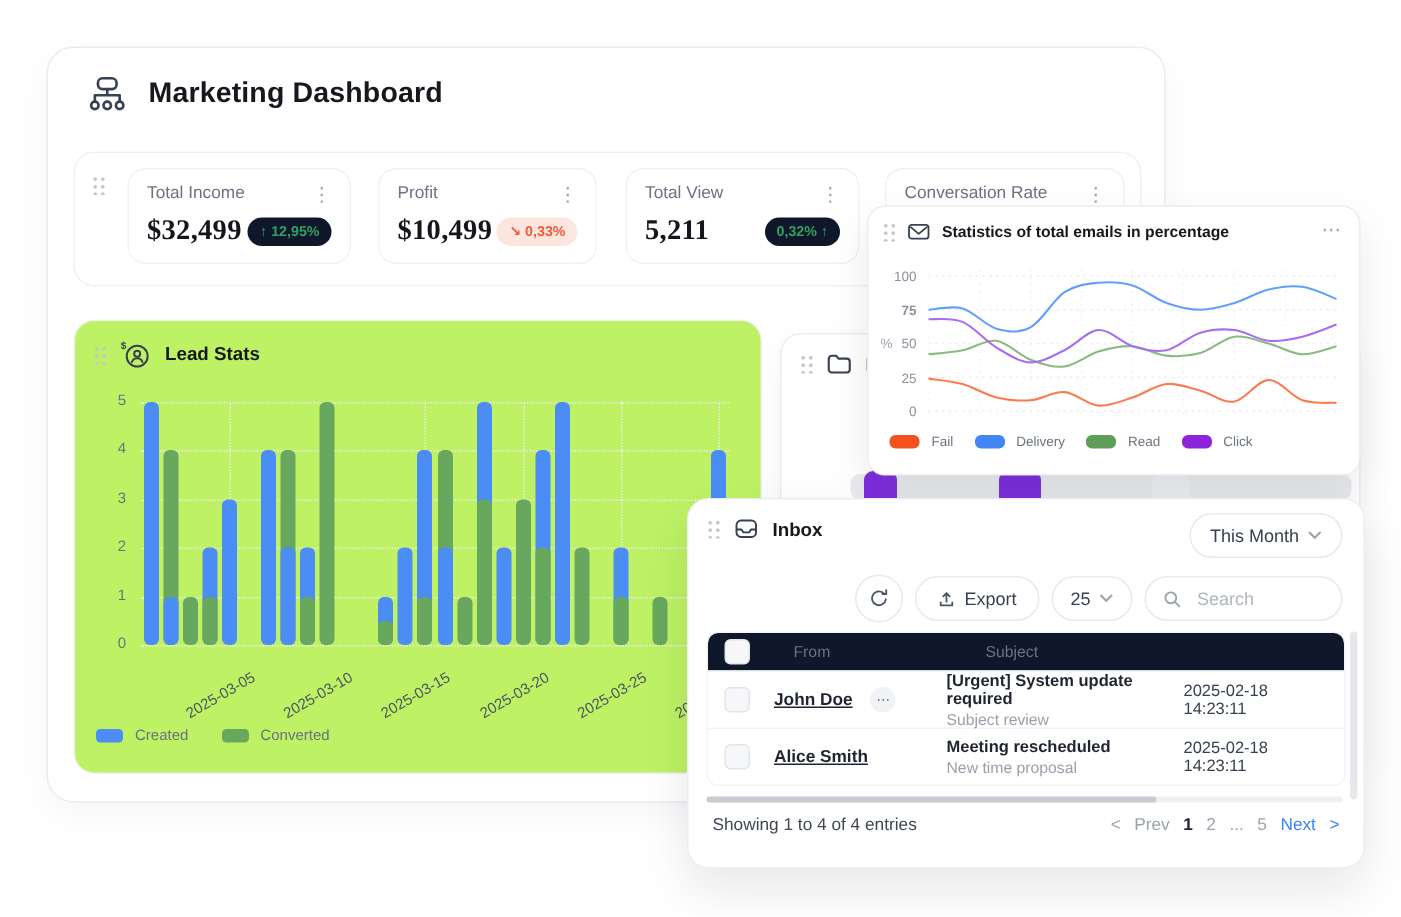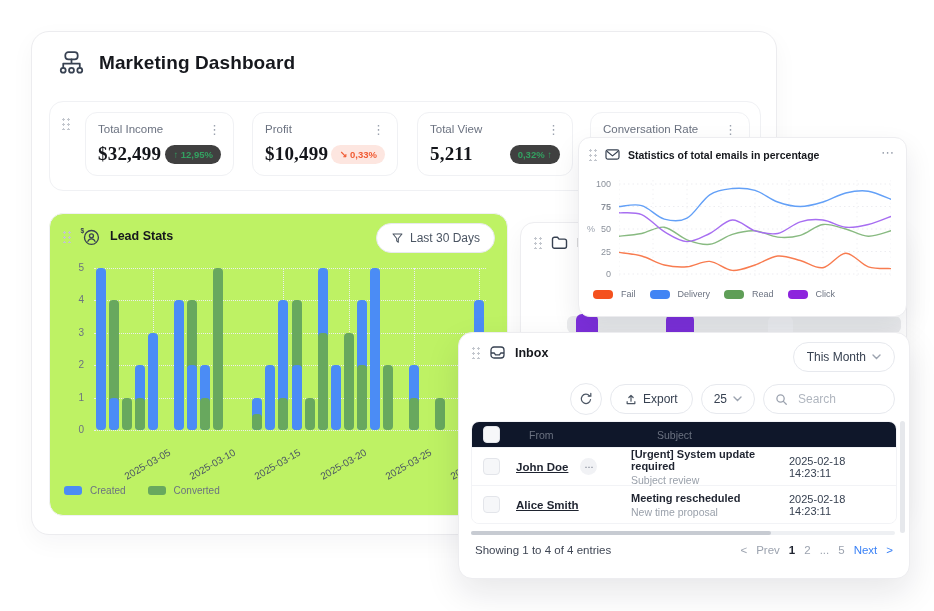--- a/index.html
+++ b/index.html
@@ -16,21 +16,21 @@
   #main-title{font-size:19px;font-weight:700;color:#16181d;letter-spacing:.1px;}
   
   #stats-row{position:absolute;left:17px;top:69px;width:710px;height:88px;border:1px solid #f0f1f4;border-radius:14px;}
   #stats-row .dots{position:absolute;left:11px;top:15px;}
   .stat-card{position:absolute;top:10px;height:64px;border:1px solid #f0f1f4;border-radius:12px;background:#fff;box-sizing:border-box;padding:10px 12px;}
   .stat-top{display:flex;align-items:flex-start;justify-content:space-between;}
   .stat-label{font-size:11.5px;color:#6b7280;}
   .stat-value-row{display:flex;align-items:center;margin-top:7px;}
   .stat-value{font-size:19px;font-weight:700;color:#14161b;letter-spacing:.2px;font-family:Liberation Serif, serif;}
   .badge{margin-left:auto;font-size:9.5px;font-weight:600;border-radius:999px;padding:4px 8px;}
-  .badge.positive{background:#404040;color:#33a161;}
+  .badge.positive{background:#0f172a;color:#33a161;}
   .badge.negative{background:#fde6e0;color:#f05b33;}
   
   #lead-card{left:17px;top:181px;width:457px;height:301px;border-radius:14px;border:1px solid #f0f1f4;position:absolute;background:#bef264;}
   .card-header{position:absolute;left:12px;top:12px;display:flex;align-items:center;gap:9px;}
   .card-title{font-size:12.5px;font-weight:700;color:#16181d;}
   #lead-filter{position:absolute;right:12px;top:9px;padding:7px 14px;font-size:12px;color:#4b5563;}
   .ytick{position:absolute;width:22px;text-align:right;font-size:10px;color:#6b7280;}
   .gridline-h{position:absolute;border-top:1px dotted #ececf0;}
   .gridline-v{position:absolute;border-left:1px dotted #ececf0;}
   .bar{position:absolute;border-radius:4px;}
@@ -158,28 +158,20 @@
         <span>
           <svg width="21" height="20" viewBox="0 0 22 20" fill="none" stroke="#374151" stroke-width="1.4" stroke-linecap="round">
             <circle cx="12" cy="11.5" r="7.3"></circle>
             <circle cx="12" cy="9.8" r="2.1"></circle>
             <path d="M8.3 15.6a3.9 3.9 0 0 1 7.4 0" fill="none"></path>
             <text x="0.5" y="6.5" font-size="7" stroke="none" fill="#374151" font-weight="bold">$</text>
           </svg>
         </span>
         <span class="card-title">Lead Stats</span>
       </div>
-      <span class="pill" id="lead-filter">
-        <span>
-          <svg width="13" height="13" viewBox="0 0 16 16" fill="none" stroke="#4b5563" stroke-width="1.3" stroke-linejoin="round">
-            <path d="M2.5 2.5h11L9 8v4.6L7 11V8z"></path>
-          </svg>
-        </span>
-        <span>Last 30 Days</span>
-      </span>
       <div id="lead-plot-host"></div>
       <div class="legend" id="lead-legend" style="left:14px;top:271px;">
           <span class="legend-item">
             <span class="legend-swatch" style="background: rgb(75, 140, 245);"></span>
             <span class="legend-label">Created</span>
           </span>
           <span class="legend-item">
             <span class="legend-swatch" style="background: rgb(104, 168, 94);"></span>
             <span class="legend-label">Converted</span>
           </span>

